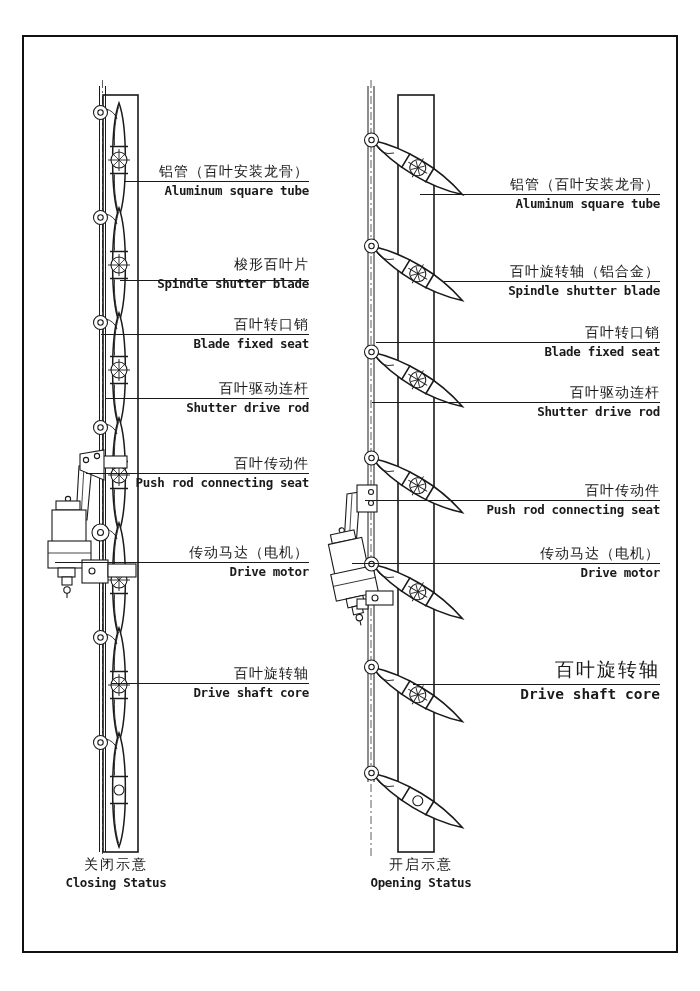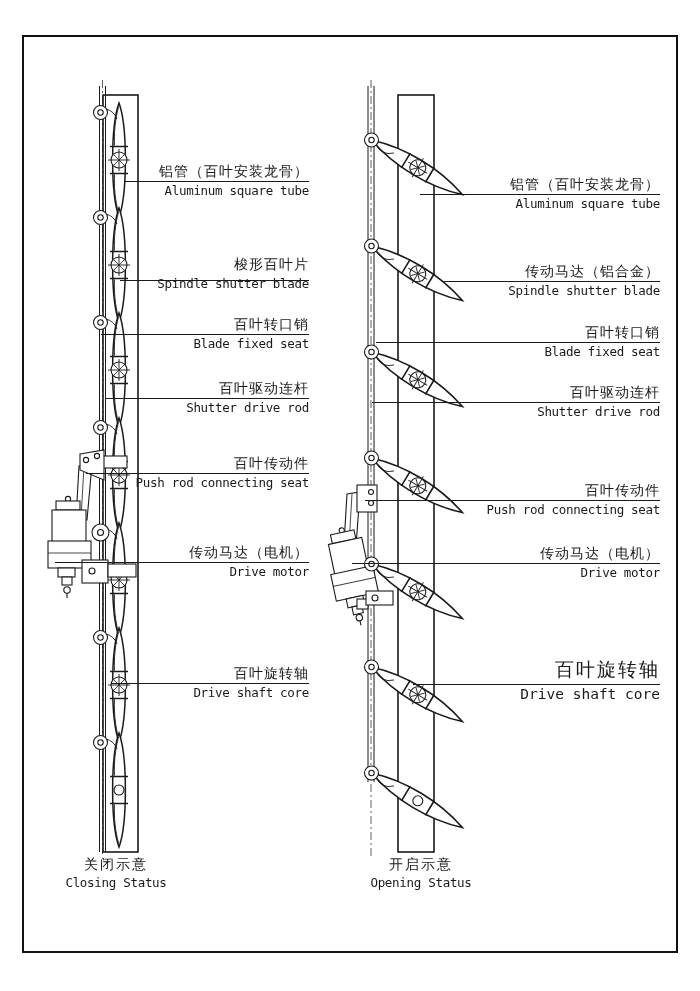--- a/index.html
+++ b/index.html
@@ -7,21 +7,21 @@
         font-family:"DejaVu Sans",sans-serif;color:#1a1a1a;}
   #frame{position:absolute;left:22px;top:35px;width:652px;height:914px;
          border:2px solid #111;z-index:0;}
   #drawing{position:absolute;left:0;top:0;z-index:1;}
   .lead{position:absolute;height:0;border-top:1.4px solid #1a1a1a;z-index:3;}
   .lbl{position:absolute;white-space:nowrap;z-index:4;}
   .lbl-l{right:391px;text-align:right;}
   .lbl-r{right:40px;text-align:right;}
   .zh{font-size:14px;line-height:18px;letter-spacing:1px;}
   .en{font-size:12.5px;line-height:16px;letter-spacing:-0.3px;
-      font-family:"DejaVu Sans Mono","Liberation Mono",monospace;}
+      font-family:"DejaVu Sans Mono","Liberation Mono",monospace;font-weight:bold;}
   .big .zh{font-size:19px;line-height:24px;letter-spacing:2px;}
   .big .en{font-size:14.5px;line-height:18px;letter-spacing:0;}
   .cap{position:absolute;text-align:center;white-space:nowrap;z-index:4;}
   .cap .zh{font-size:14px;letter-spacing:2px;}
   .cap .en{font-size:12.5px;}
 </style>
 </head>
 <body>
 
 <div id="page">
@@ -234,21 +234,21 @@
   <div class="lbl lbl-l" style="top:664px">
     <div class="zh">百叶旋转轴</div>
     <div class="en" style="margin-top:3px">Drive shaft core</div>
   </div>
 
   <div class="lbl lbl-r" style="top:175px">
     <div class="zh">铝管（百叶安装龙骨）</div>
     <div class="en" style="margin-top:3px">Aluminum square tube</div>
   </div>
   <div class="lbl lbl-r" style="top:262px">
-    <div class="zh">传动马达（铝合金）</div>
+    <div class="zh">百叶旋转轴（铝合金）</div>
     <div class="en" style="margin-top:3px">Spindle shutter blade</div>
   </div>
   <div class="lbl lbl-r" style="top:323px">
     <div class="zh">百叶转口销</div>
     <div class="en" style="margin-top:3px">Blade fixed seat</div>
   </div>
   <div class="lbl lbl-r" style="top:383px">
     <div class="zh">百叶驱动连杆</div>
     <div class="en" style="margin-top:3px">Shutter drive rod</div>
   </div>

